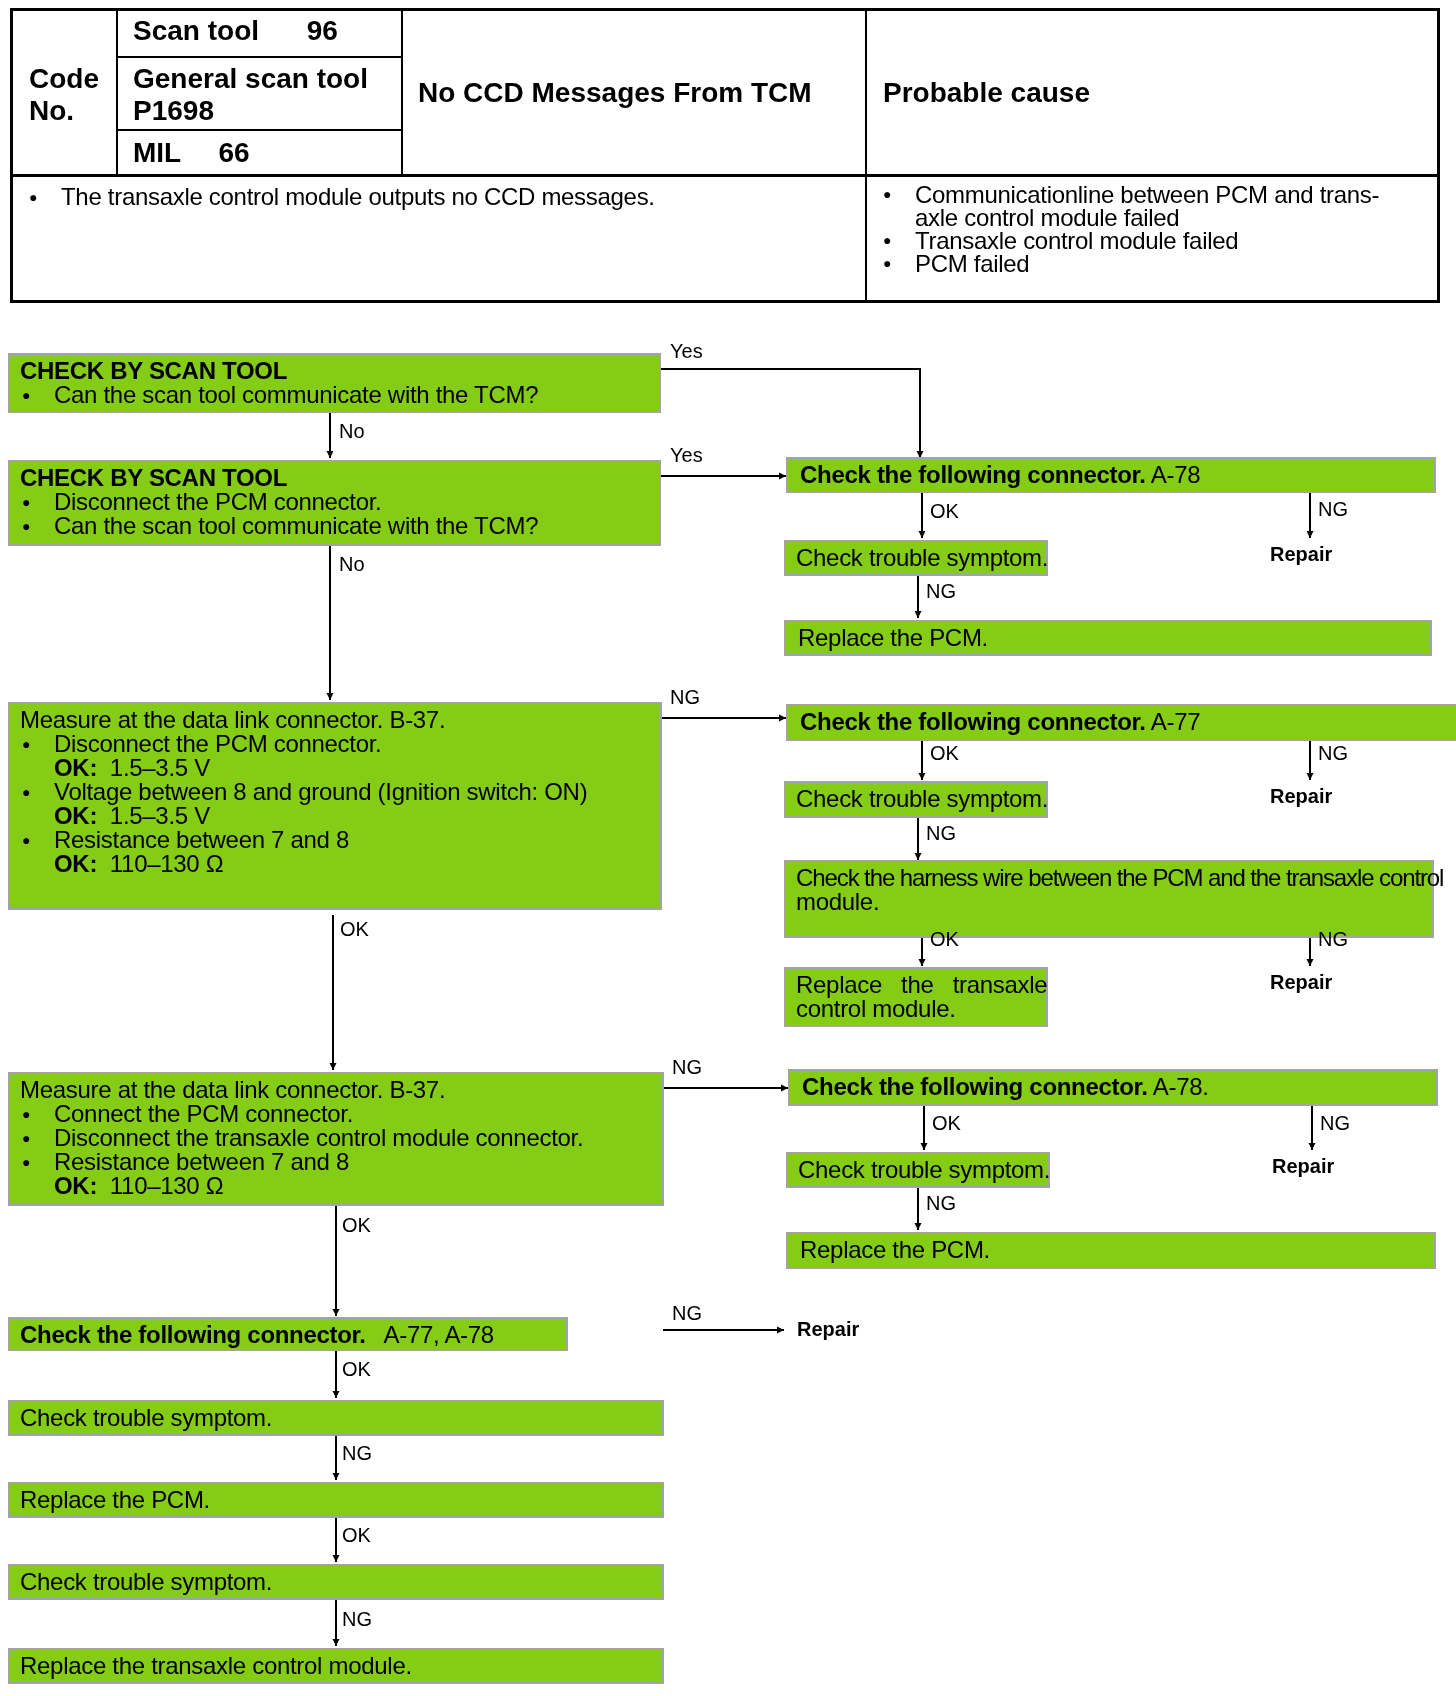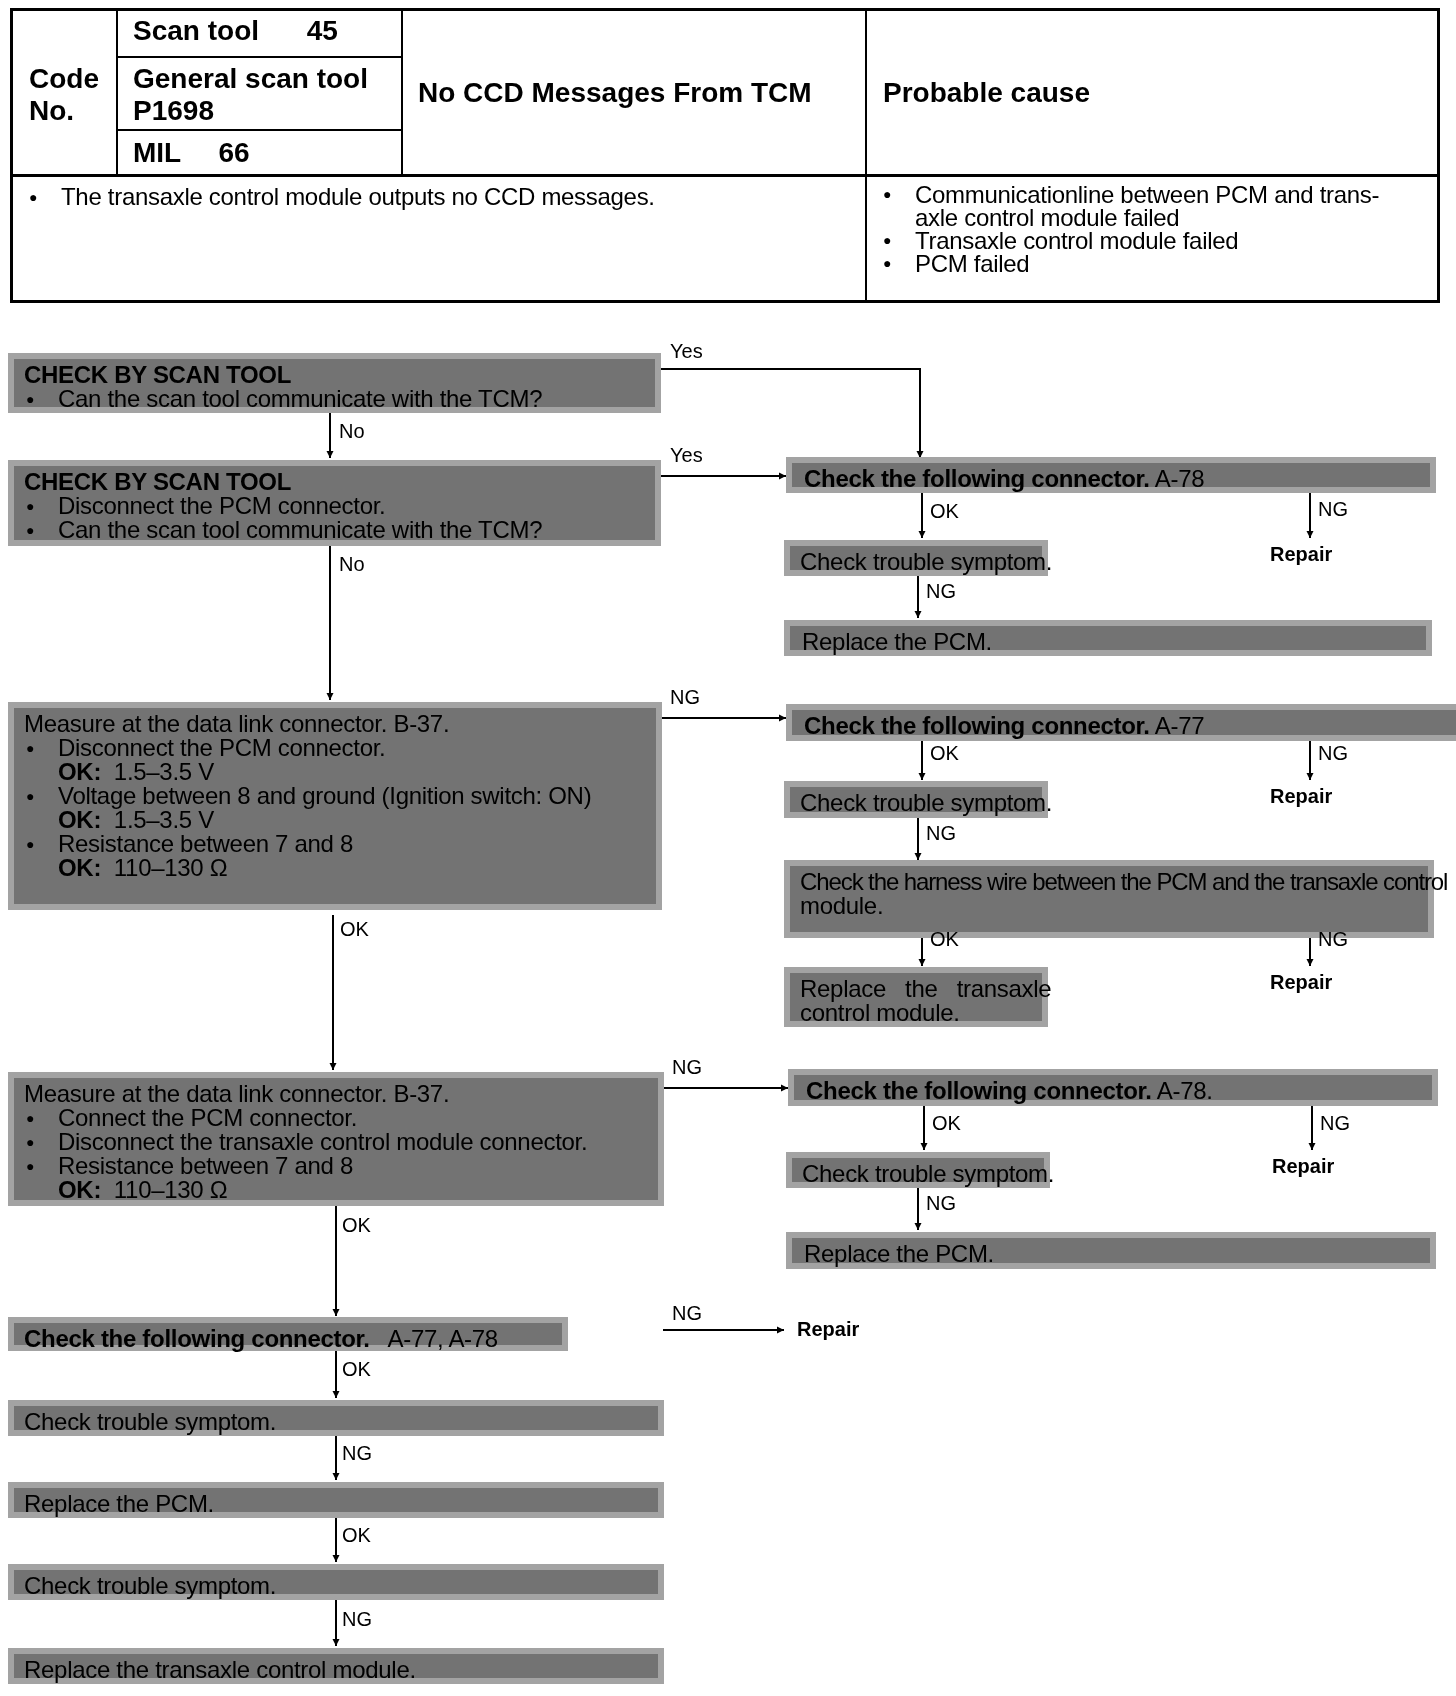--- a/index.html
+++ b/index.html
@@ -1,19 +1,19 @@
 <!DOCTYPE html>
 <html><head>
 <meta charset="utf-8">
 <style>
   html, body { margin: 0; padding: 0; background: #ffffff; }
   body { width: 1456px; height: 1696px; position: relative; overflow: hidden;
          font-family: "Liberation Sans", sans-serif; color: #000; }
   .abs { position: absolute; }
-  .box { position: absolute; border: 6px solid #a3a3a3; box-sizing: border-box; background: #737373; }
+  .box { position: absolute; border: 2px solid #a3a3a3; box-sizing: border-box; background: #84cc16; }
   .txt { font-size: 24px; line-height: 24px; white-space: nowrap; letter-spacing: -0.3px; }
   .bold { font-weight: bold; }
   .bullet-line { position: relative; padding-left: 34px; }
   .bullet-line::before { content: "\25CF"; position: absolute; left: 2px; top: 0; font-size: 14px; }
   .ok-line { padding-left: 34px; }
   .lbl { position: absolute; font-size: 20px; line-height: 22px; white-space: nowrap; }
   .repair { position: absolute; font-size: 20px; font-weight: bold; white-space: nowrap; }
   svg#wires { position: absolute; left: 0; top: 0; width: 1456px; height: 1696px; pointer-events: none; }
 
   
@@ -36,21 +36,21 @@
 
   <div class="abs" style="left:0;top:163px;width:1424px;height:3px;background:#000;"></div>
 
   <div class="hcell hbig" style="left:16px;top:52px;">
     <div>Code</div>
     <div>No.</div>
   </div>
 
   <div class="hcell hbig" style="left:120px;top:4px;">
     <span>Scan tool</span>
-    <span style="margin-left:40px;">45</span>
+    <span style="margin-left:40px;">96</span>
   </div>
   <div class="hcell hbig" style="left:120px;top:52px;">
     <div>General scan tool</div>
     <div>P1698</div>
   </div>
   <div class="hcell hbig" style="left:120px;top:126px;">
     <span>MIL</span>
     <span style="margin-left:30px;">66</span>
   </div>
 

